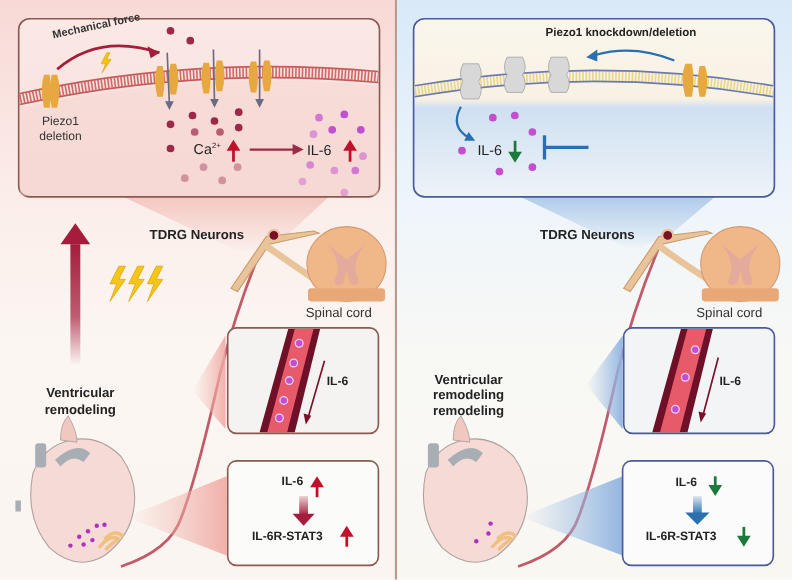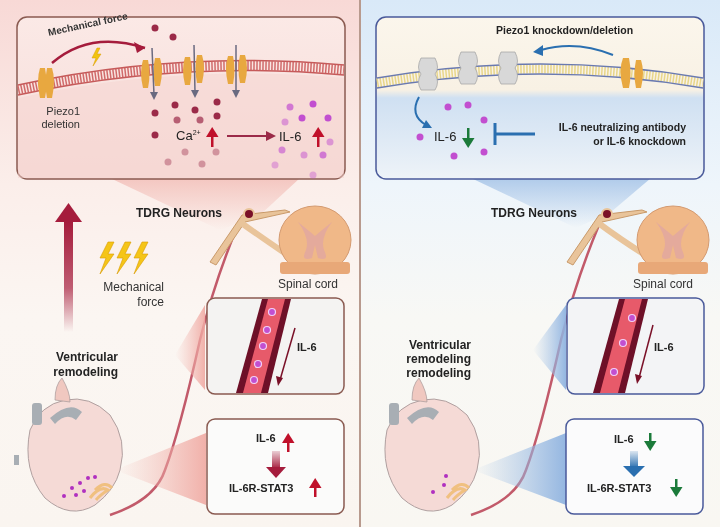--- a/index.html
+++ b/index.html
@@ -4,21 +4,21 @@
 <style>
   html, body { margin:0; padding:0; }
   body { width:720px; height:527px; overflow:hidden; font-family:"Liberation Sans", sans-serif; position:relative; background:#fff; }
   .panel { position:absolute; top:0; width:360px; height:527px; overflow:hidden; }
   .panel.left { left:0; background:linear-gradient(180deg,#f8d9d6 0%, #fbeeea 35%, #fbf6f2 60%, #faf5f0 100%); }
   .panel.right { left:361px; width:359px; background:linear-gradient(180deg,#d9e9f8 0%, #eef5fb 35%, #f8f8f5 60%, #f9f7f2 100%); }
   .divider { position:absolute; left:359px; top:0; width:2px; height:527px; background:#b89a8e; }
   svg { position:absolute; left:0; top:0; }
   .txt { position:absolute; white-space:nowrap; color:#222; }
   .bold { font-weight:bold; }
-  .c { text-align:right; }
+  .c { text-align:center; }
 </style>
 </head>
 <body>
 
 <div class="panel left">
   <svg width="360" height="527">
     <defs>
       <linearGradient id="upArrowGrad" x1="0" y1="1" x2="0" y2="0">
         <stop offset="0" stop-color="#a51c3c" stop-opacity="0"></stop>
         <stop offset="0.4" stop-color="#a51c3c" stop-opacity="0.7"></stop>
@@ -208,24 +208,20 @@
   <div class="txt bold" style="left:48px;top:27px;font-size:10px;transform:rotate(-12deg);transform-origin:left;color:#333;">Mechanical force</div>
   <div class="txt c" style="left:30px;top:105px;font-size:11px;line-height:13px;color:#333;width:50px;">
     <div>Piezo1</div>
     <div>deletion</div>
   </div>
   <div class="txt" style="left:176px;top:128px;font-size:13px;color:#222;"><span>Ca</span><sup style="font-size:7px;">2+</sup></div>
   <div class="txt" style="left:279px;top:129px;font-size:13px;color:#222;">IL-6</div>
 
   <div class="txt bold" style="left:136px;top:206px;font-size:12px;">TDRG Neurons</div>
   <div class="txt" style="left:278px;top:277px;font-size:12px;color:#333;">Spinal cord</div>
-  <div class="txt c" style="left:84px;top:280px;width:80px;font-size:12px;line-height:15px;color:#333;">
-    <div>Mechanical</div>
-    <div>force</div>
-  </div>
   <div class="txt bold c" style="left:28px;top:350px;width:90px;font-size:12px;line-height:15px;color:#222;">
     <div>Ventricular</div>
     <div>remodeling</div>
   </div>
   <div class="txt bold" style="left:297px;top:341px;font-size:11px;">IL-6</div>
   <div class="txt bold" style="left:256px;top:432px;font-size:11px;">IL-6</div>
   <div class="txt bold" style="left:229px;top:482px;font-size:11px;">IL-6R-STAT3</div>
 </div>
 
 <div class="divider"></div>
@@ -353,24 +349,20 @@
       <polygon points="273,477 262,466 284,466" fill="#2a6fb0"></polygon>
     </g>
     <g>
       <rect x="314" y="479" width="2.5" height="11" fill="#1b7a3a"></rect>
       <polygon points="315.2,497 309,487 321.5,487" fill="#1b7a3a"></polygon>
     </g>
   </svg>
 
   <div class="txt bold" style="left:135px;top:24px;font-size:10.5px;color:#222;text-align:center;">Piezo1 knockdown/deletion</div>
   <div class="txt" style="left:73px;top:129px;font-size:13px;color:#222;">IL-6</div>
-  <div class="txt bold c" style="left:175px;top:120px;width:150px;font-size:10.5px;line-height:14px;color:#222;">
-    <div>IL-6 neutralizing antibody</div>
-    <div>or IL-6 knockdown</div>
-  </div>
   <div class="txt bold" style="left:130px;top:206px;font-size:12px;">TDRG Neurons</div>
   <div class="txt" style="left:272px;top:277px;font-size:12px;color:#333;">Spinal cord</div>
   <div class="txt bold c" style="left:20px;top:338px;width:90px;font-size:12px;line-height:14px;color:#222;">
     <div>Ventricular</div>
     <div>remodeling</div>
     <div>remodeling</div>
   </div>
   <div class="txt bold" style="left:293px;top:341px;font-size:11px;">IL-6</div>
   <div class="txt bold" style="left:253px;top:433px;font-size:11px;">IL-6</div>
   <div class="txt bold" style="left:226px;top:482px;font-size:11px;">IL-6R-STAT3</div>

